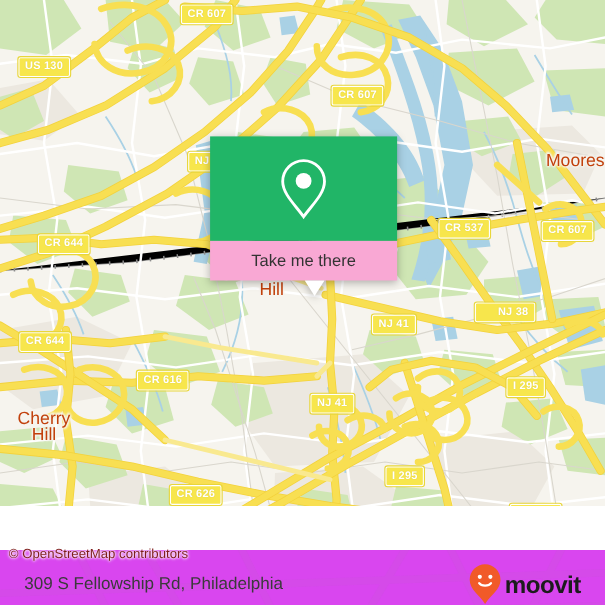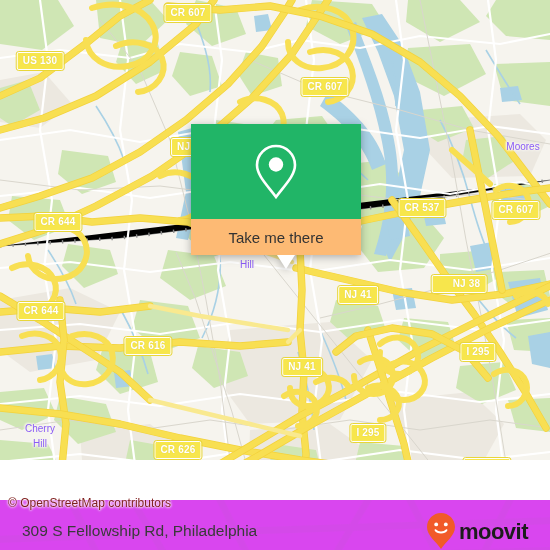--- a/index.html
+++ b/index.html
@@ -30,22 +30,22 @@
     line-height:13px;
     padding:1px 5px 2px 5px;
     white-space:nowrap;
     letter-spacing:.2px;
     text-shadow:0 0 1px rgba(160,140,20,.35);
     transform:translate(-50%,-50%);
   }
   
   .place{
     position:absolute;
-    color:#8b5cf6;
-    font-size:10px;
+    color:#c2410c;
+    font-size:16px;
     line-height:15px;
     white-space:pre;
     text-align:center;
     transform:translate(-50%,-50%);
     text-shadow:
       1px 0 2px #f6f4ee, -1px 0 2px #f6f4ee,
       0 1px 2px #f6f4ee, 0 -1px 2px #f6f4ee,
       1px 1px 2px #f6f4ee, -1px -1px 2px #f6f4ee;
     pointer-events:none;
   }
@@ -62,21 +62,21 @@
   #popup{
     position:absolute;left:191px;top:124px;width:170px;
     z-index:40;
     filter:drop-shadow(0 2px 4px rgba(0,0,0,.30));
   }
   #popup-top{
     height:95px;background:#21b567;
     display:flex;align-items:center;justify-content:center;
   }
   #popup-bottom{
-    height:36px;background:#fdba74;
+    height:36px;background:#f9a8d4;
     display:flex;align-items:center;justify-content:center;
     font-size:15px;color:#333333;
   }
   #popup-tail{
     position:absolute;left:86px;top:131px;
     width:0;height:0;
     border-left:9px solid transparent;
     border-right:9px solid transparent;
     border-top:14px solid #ffffff;
   }
@@ -346,21 +346,21 @@
         <div class="shield" style="left: 302px; top: 367px;">NJ 41</div>
         <div class="shield" style="left: 478px; top: 352px;">I 295</div>
         <div class="shield" style="left: 368px; top: 433px;">I 295</div>
         <div class="shield" style="left: 178px; top: 450px;">CR 626</div>
         <div class="shield" style="left: 487px; top: 467px;">CR 616</div>
       </div>
 
     <div id="places">
         <div class="place" style="left: 523px; top: 146px;">Moores</div>
         <div class="place" style="left: 247px; top: 264px;">Hill</div>
-        <div class="place" style="left: 40px; top: 388px; margin-top: 48px;">Cherry
+        <div class="place" style="left: 40px; top: 388px;">Cherry
 Hill</div>
       </div>
   </div>
 
   <div id="attribution">© OpenStreetMap contributors</div>
 
   <div id="popup">
     <div id="popup-top">
       <svg id="pin-icon" width="46" height="58" viewBox="0 0 46 58">
         <path d="M23 3 C12.5 3 4 11.5 4 22 C4 33 15 43 23 54 C31 43 42 33 42 22 C42 11.5 33.5 3 23 3 Z" fill="none" stroke="#ffffff" stroke-width="2.6"></path>

